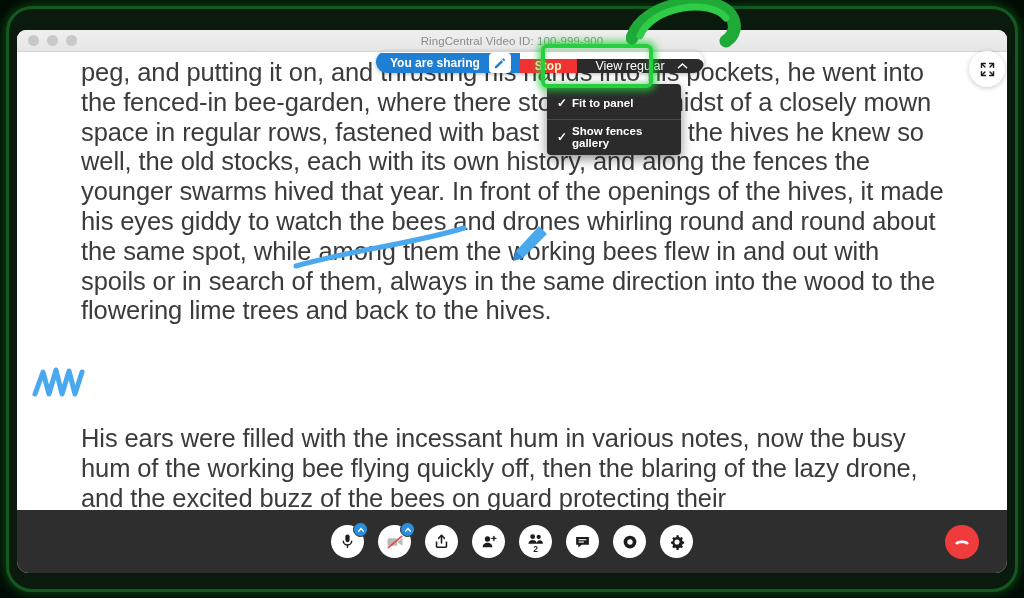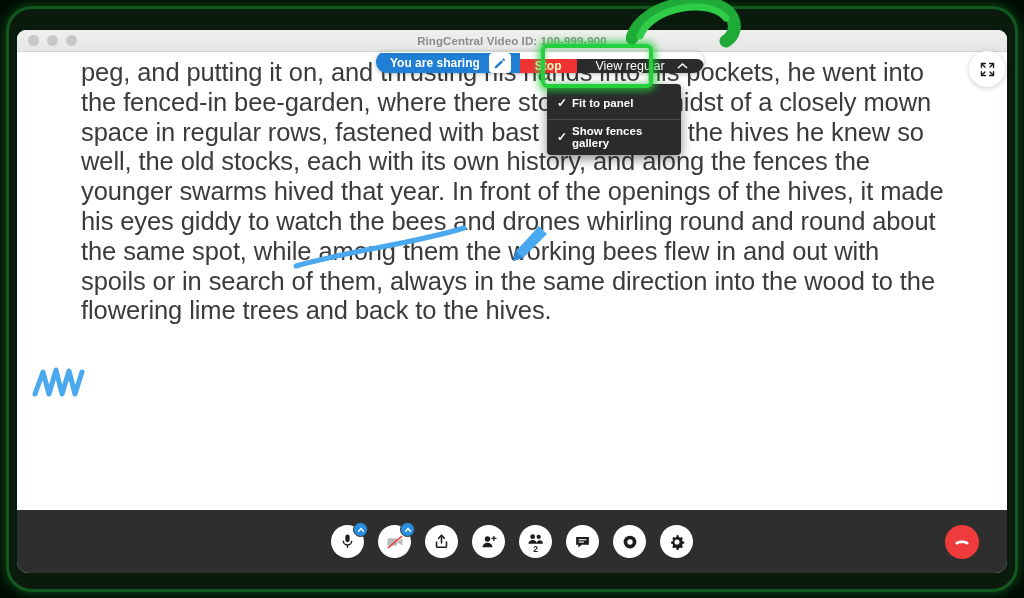--- a/index.html
+++ b/index.html
@@ -34,21 +34,21 @@
   .titlebar {
     position: relative; height: 22px;
     background: linear-gradient(#efefef, #e6e6e6);
     border-bottom: 1px solid #d3d3d3;
     display: flex; align-items: center;
   }
   .traffic { display: flex; gap: 8px; margin-left: 11px; }
   .dot { width: 11px; height: 11px; border-radius: 50%; background: #c8c8c8; }
   .titletext {
     position: absolute; left: 0; right: 0; text-align: center;
-    font-size: 11.5px; color: #8b8b8b; letter-spacing: .1px; font-weight: bold;
+    font-size: 11.5px; color: #8b8b8b; letter-spacing: .1px;
   }
 
   
   .doc {
     position: relative;
     height: 480px;
     background: #fff;
     padding: 6px 60px 0 64px;
   }
   .doc p {
@@ -184,20 +184,21 @@
         <div class="dot"></div>
         <div class="dot"></div>
         <div class="dot"></div>
       </div>
       <div class="titletext">RingCentral Video ID: 100-999-900</div>
     </div>
 
     <div class="doc">
       <p>peg, and putting it on, and thrusting his hands into his pockets, he went into the fenced-in bee-garden, where there stood, in the midst of a closely mown space in regular rows, fastened with bast on posts, all the hives he knew so well, the old stocks, each with its own history, and along the fences the younger swarms hived that year. In front of the openings of the hives, it made his eyes giddy to watch the bees and drones whirling round and round about the same spot, while among them the working bees flew in and out with spoils or in search of them, always in the same direction into the wood to the flowering lime trees and back to the hives.</p>
       <div class="para-gap"></div>
+      <p>His ears were filled with the incessant hum in various notes, now the busy hum of the working bee flying quickly off, then the blaring of the lazy drone, and the excited buzz of the bees on guard protecting their</p>
 
       <svg class="ink" style="left:275px;top:170px;" width="210" height="50">
         <path d="M4 44 C60 28, 120 22, 172 6" stroke="#4aa8ef" stroke-width="5" fill="none" stroke-linecap="round"></path>
       </svg>
 
       <svg class="ink" style="left:14px;top:310px;" width="60" height="40">
         <path d="M4 32 L12 10 L18 32 L25 8 L31 32 L38 9 L44 32 L51 10" stroke="#4aa8ef" stroke-width="5" fill="none" stroke-linejoin="round" stroke-linecap="round"></path>
       </svg>
     </div>
 

